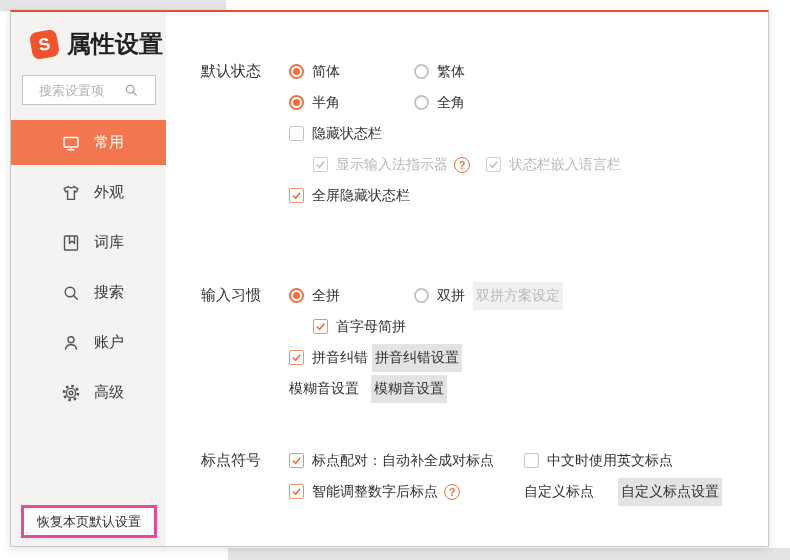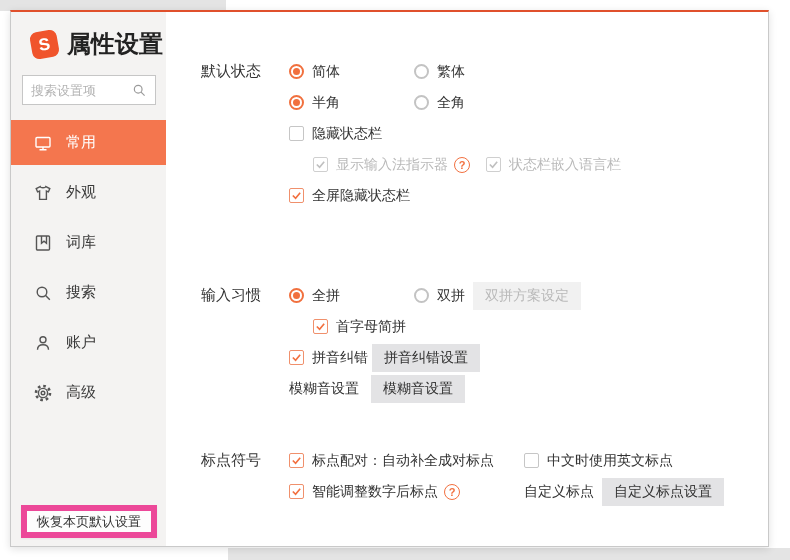--- a/index.html
+++ b/index.html
@@ -15,35 +15,35 @@
             box-shadow:0 2px 8px rgba(0,0,0,.12); }
 
   
   .sidebar { position:absolute; left:0; top:0; width:155px; height:100%; background:#f4f3f2; }
   .logo-row { position:absolute; left:20px; top:16px; display:flex; align-items:center; gap:9px; }
   .logo { width:27px; height:27px; background:#f0542c; border-radius:7px; transform:rotate(-10deg);
           color:#fff; font-weight:bold; font-size:17px; display:flex; align-items:center; justify-content:center; }
   .app-title { font-size:24px; font-weight:bold; color:#222; }
 
   .search-box { position:absolute; left:11px; top:63px; width:134px; height:30px; background:#fff;
-                border:1px solid #c6c6c6; display:flex; align-items:center; padding:0 8px; }
+                border:1px solid #c6c6c6; display:flex; align-items:center; padding:0 16px; }
   .search-box input { border:none; outline:none; flex:1; min-width:0; font-size:13px; color:#333;
                       font-family:inherit; background:transparent; }
   .search-box input::placeholder { color:#b3b3b3; }
   .search-glyph { flex-shrink:0; color:#9a9a9a; display:flex; }
 
   .nav { position:absolute; left:0; top:108px; width:100%; }
-  .nav-item { height:45px; margin-bottom:5px; display:flex; align-items:center; padding-left:22px;
+  .nav-item { height:45px; margin-bottom:5px; display:flex; align-items:center; padding-left:50px;
               gap:13px; font-size:15px; color:#3a3a3a; cursor:default; }
   .nav-item .nicon { display:flex; color:#555; }
   .nav-item.active { background:#f4764e; color:#fff; }
   .nav-item.active .nicon { color:#fff; }
 
   .restore-btn { position:absolute; left:10px; bottom:8px; width:136px; height:33px; background:#fdfdfd;
-                 border:6px solid #ec4899; font-size:13px; color:#333; font-family:inherit;
+                 border:3px solid #ec4899; font-size:13px; color:#333; font-family:inherit;
                  box-shadow:0 1px 2px rgba(0,0,0,.05); }
 
   
   .win-controls { position:absolute; top:8px; right:12px; display:flex; align-items:center; height:24px; }
   .wc { font-size:16px; color:#333; width:28px; text-align:center; cursor:default; }
   .wc.help { font-size:17px; }
   .wc-sep { width:1px; height:15px; background:#d9d9d9; margin:0 8px; }
 
   
   .content { position:absolute; left:155px; top:0; right:0; bottom:0; background:#fff; }
@@ -66,21 +66,21 @@
 
   .cb { width:15px; height:15px; border:1.5px solid #f0906c; border-radius:2px; background:#fff;
         display:inline-flex; align-items:center; justify-content:center; margin-right:8px; flex-shrink:0; }
   .cb.un { border-color:#c6c6c6; }
   .cb.dis { border-color:#cfcfcf; }
 
   .help-badge { width:16px; height:16px; border-radius:50%; border:1.5px solid #f2703f; color:#f2703f;
                 font-size:11px; font-weight:bold; display:inline-flex; align-items:center; justify-content:center;
                 margin-left:6px; flex-shrink:0; }
 
-  .gbtn { background:#e3e3e5; border:none; font-size:14px; color:#333; padding:5px 12px;
+  .gbtn { background:#e3e3e5; border:none; font-size:14px; color:#333; padding:5px 3px;
           font-family:inherit; cursor:default; }
   .gbtn.disabled { background:#f1f1f1; color:#b9b9b9; }
 </style>
 </head>
 <body>
 
 <div class="bg-strip bg-tl"></div>
 <div class="bg-strip bg-b"></div>
 
 <div class="window">
@@ -309,18 +309,18 @@
             <span class="cb">
               <svg width="11" height="11" viewBox="0 0 12 12" fill="none">
                   <path d="M2 6l3 3 5-6" stroke="#f2703f" stroke-width="1.8"></path>
                 </svg>
             </span>
             <span>智能调整数字后标点</span>
             <span class="help-badge">?</span>
           </label>
         </div>
         <span class="opt">自定义标点</span>
-        <button class="gbtn" style="margin-left:8px">自定义标点设置</button>
+        <button class="gbtn" style="margin-left:24px">自定义标点设置</button>
       </div>
     </div>
 
   </div>
 </div>
 
 </body></html>

